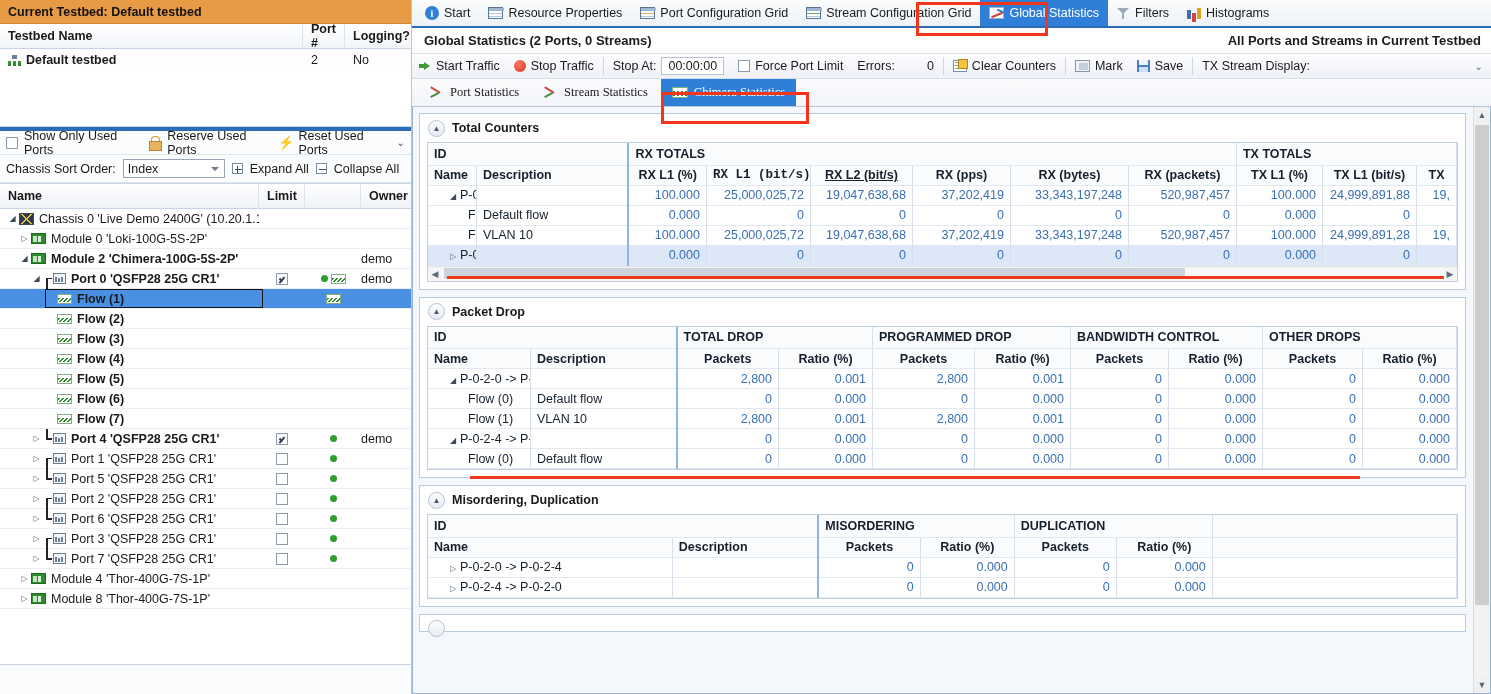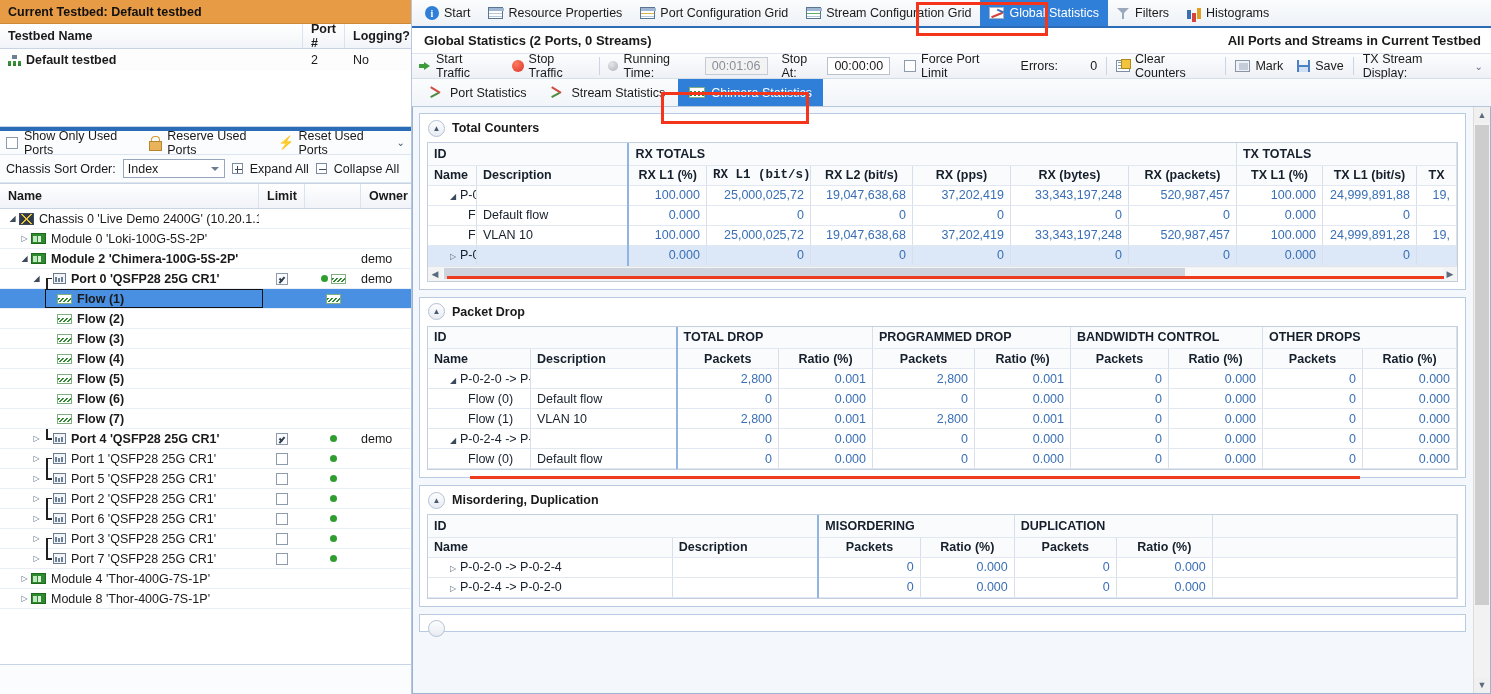--- a/index.html
+++ b/index.html
@@ -205,20 +205,21 @@
   .ic-mark::after{content:"";position:absolute;left:3px;top:2px;width:9px;height:7px;background:#c3ccd8;}
   .ic-save{width:13px;height:12px;flex:none;background:#4c7fc4;position:relative;}
   .ic-save::before{content:"";position:absolute;left:2px;top:0;width:9px;height:5px;background:#eef3fa;}
   .ic-save::after{content:"";position:absolute;left:2px;bottom:0;width:9px;height:5px;background:#cfe0f5;}
   .tb-caret{margin-left:auto;padding-right:8px;display:flex;align-items:center;color:#5b6b80;font-size:10px;}
 
   .subtabbar {
     height:28px; display:flex; align-items:stretch; padding-left:6px; gap:2px;
     background: linear-gradient(#fbfcfd,#f1f4f9);
     border-bottom:1px solid #b7c6da;
+    font-family:Liberation Serif, serif;
   }
   .subtab { display:flex;align-items:center;gap:6px;padding:0 11px;font-size:12.5px; }
   .subtab.active{ background:#2f7ed8; color:#fff; }
 
   #stats-area { flex:1; position:relative; overflow:hidden; background:#f4f7fb;
     border:1px solid #9bb4d4; border-top:none; margin:0; }
   #stats-scroll { position:absolute; left:0; top:0; right:18px; bottom:0; padding:6px 6px 0 6px; overflow:hidden;}
   .vscroll { position:absolute; right:0; top:0; bottom:0; width:17px; background:#f2f2f2; border-left:1px solid #dcdcdc; }
   .vs-arrow { height:16px; display:flex;align-items:center;justify-content:center;color:#5b6b80;font-size:9px;background:#f0f0f0;}
   .vs-arrow.bottom{position:absolute;bottom:0;left:0;right:0;}
@@ -622,25 +623,20 @@
     <div class="gs-toolbar">
       <div class="tbi">
         <span class="arrow-green"></span>
         <span>Start Traffic</span>
       </div>
       <div class="tbi">
         <span class="circ-red"></span>
         <span>Stop Traffic</span>
       </div>
       <div class="tbsep"></div>
-      <div class="tbi">
-        <span class="circ-gray"></span>
-        <span>Running Time:</span>
-        <span class="tfield">00:01:06</span>
-      </div>
       <div class="tbi">
         <span>Stop At:</span>
         <span class="tfield white">00:00:00</span>
       </div>
       <div class="tbi">
         <span class="chk"></span>
         <span>Force Port Limit</span>
       </div>
       <div class="tbi">
         <span>Errors:</span>
@@ -708,21 +704,21 @@
                   <tr class="grp">
                     <th colspan="2">ID</th>
                     <th colspan="6" class="col-accent">RX TOTALS</th>
                     <th colspan="3">TX TOTALS</th>
                   </tr>
                   <tr>
                     <th>Name</th>
                     <th>Description</th>
                     <th class="col-accent" style="text-align: center;">RX L1 (%)</th>
                     <th style="text-align: center; font-family: Liberation Mono, monospace;">RX L1 (bit/s)</th>
-                    <th style="text-align: center;">RX L2 (bit/s)</th>
+                    <th style="text-align: center; text-decoration: underline;">RX L2 (bit/s)</th>
                     <th style="text-align: center;">RX (pps)</th>
                     <th style="text-align: center;">RX (bytes)</th>
                     <th style="text-align: center;">RX (packets)</th>
                     <th style="text-align: center;">TX L1 (%)</th>
                     <th style="text-align: center;">TX L1 (bit/s)</th>
                     <th style="text-align: center;">TX</th>
                   </tr>
                 </thead>
                 <tbody>
                   <tr>

